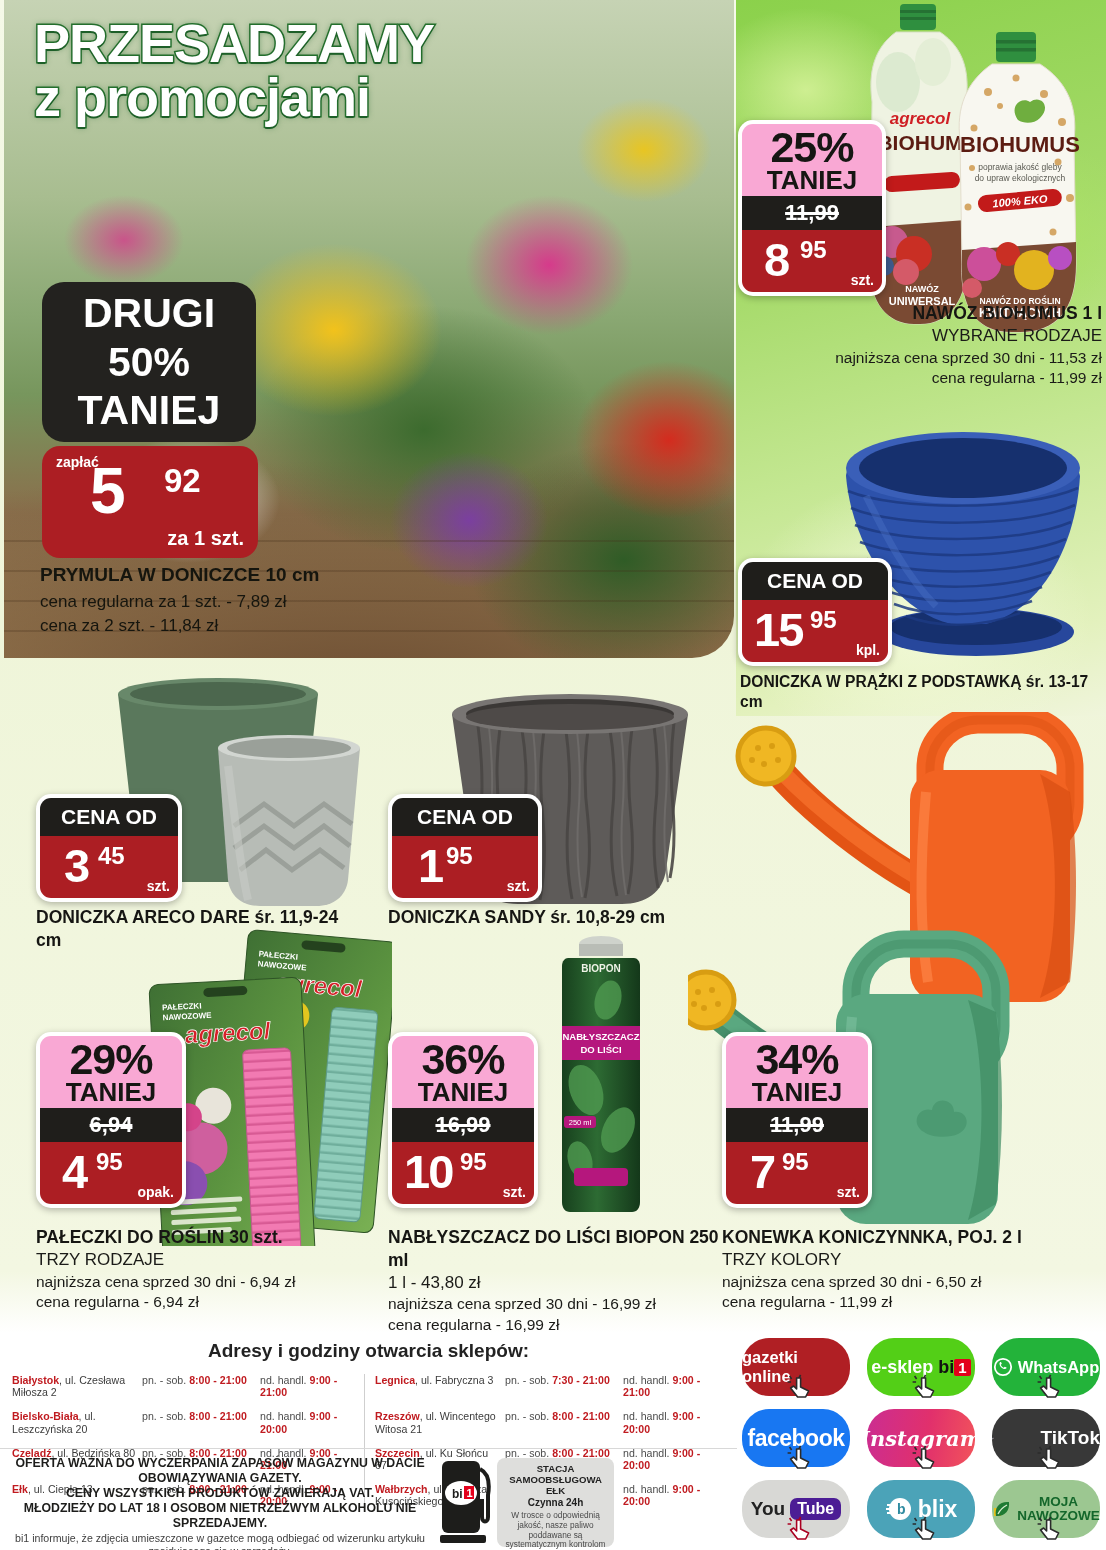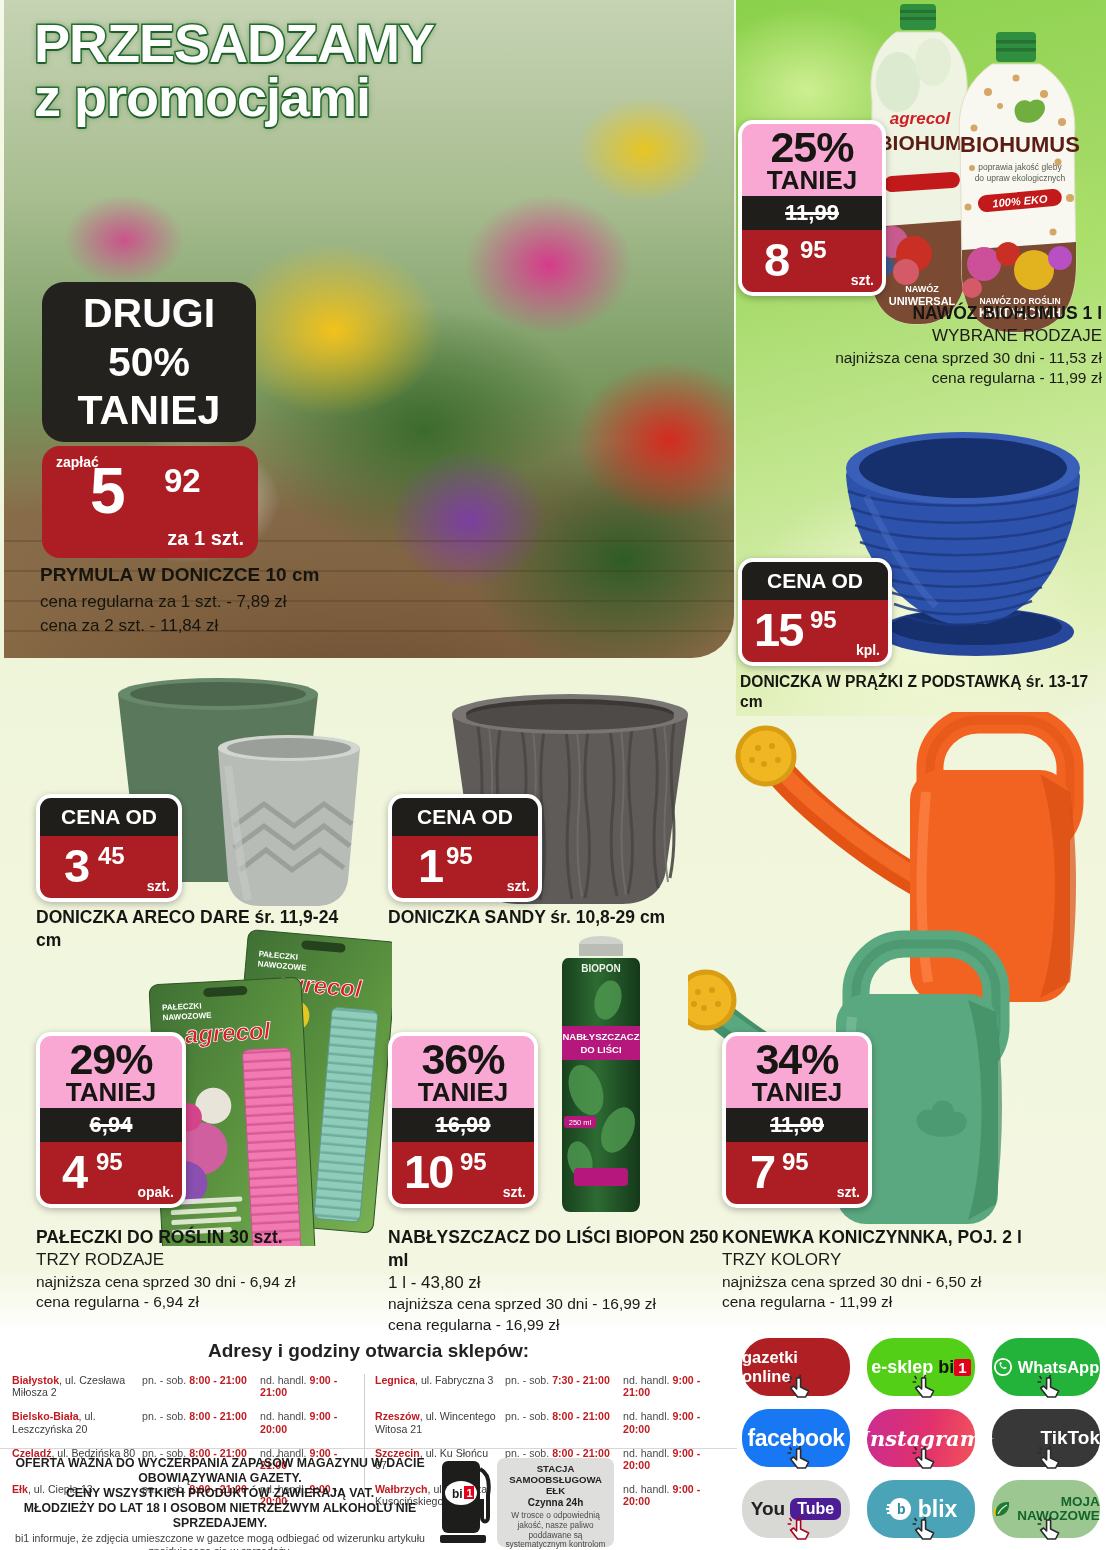--- a/index.html
+++ b/index.html
@@ -97,21 +97,21 @@
      gap:5px;color:#fff;font-weight:800;}
   .sbtn .hand{position:absolute;left:50%;bottom:-6px;transform:translateX(-40%);}
   .lb-gaz{font-size:16.5px;} .lb-fb{font-size:23px;letter-spacing:-.5px;}
   .lb-wa{font-size:16.5px;} .lb-esk{font-size:18px;}
   .lb-ig{font-family:"DejaVu Serif",serif;font-style:italic;font-size:21px;font-weight:bold;}
   .lb-tt{font-size:19px;} .lb-blix{font-size:23px;}
   .yt-you{color:#222;font-size:19px;font-weight:800;}
   .yt-tube{background:#4c1d95;color:#fff;font-size:16px;font-weight:800;border-radius:7px;padding:2px 7px;}
   .bi1-bi{color:#111;font-size:18px;font-weight:800;}
   .bi1-one{background:#e3001b;color:#fff;font-size:15px;font-weight:800;padding:0 4px;border-radius:2px;}
-  .moja{color:#14672b;font-size:13.5px;line-height:1.05;text-align:right;font-weight:800;}
+  .moja{color:#14672b;font-size:13.5px;line-height:1.05;text-align:center;font-weight:800;}
   svg text{font-family:"Liberation Sans",sans-serif;}
 </style>
 </head>
 <body>
 
 <div id="page">
 
   <div class="abs" id="hero">
     <div class="abs" id="hero-wood"></div>
     <div class="abs hero-title" id="hero-title1">PRZESADZAMY</div>

